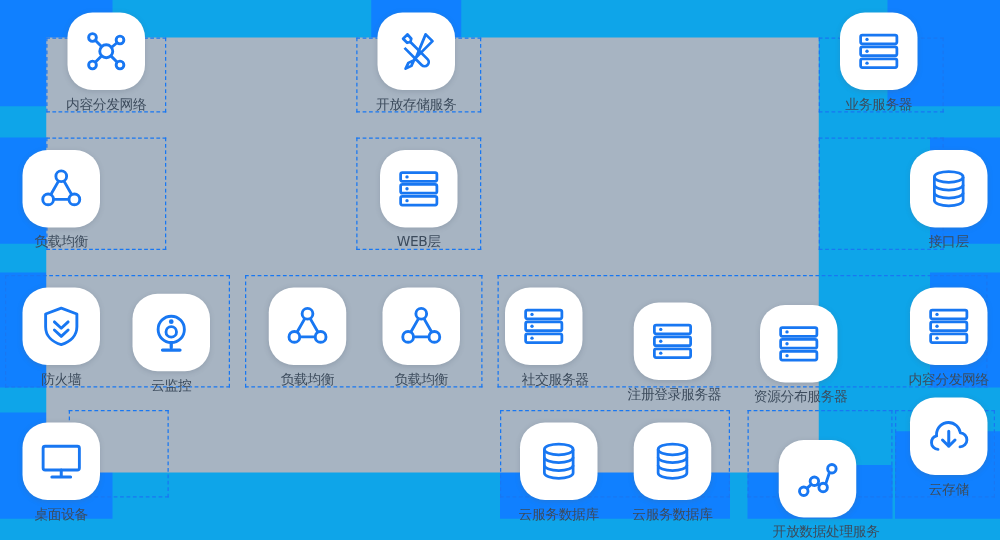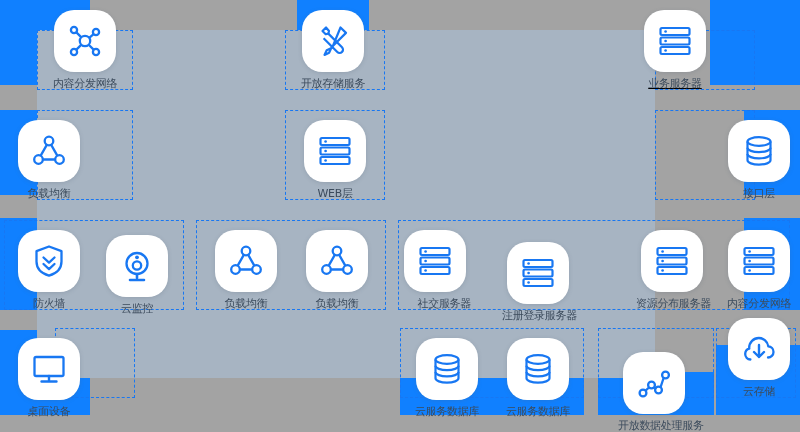--- a/index.html
+++ b/index.html
@@ -5,21 +5,21 @@
   * { box-sizing: border-box; margin: 0; padding: 0; }
   html, body {
     width: 800px; height: 432px;
     background: #ffffff;
     font-family: "DejaVu Sans", "Liberation Sans", sans-serif;
     overflow: hidden;
   }
   #stage {
     position: relative;
     width: 800px; height: 432px;
-    background: #a3a3a3;
+    background: #0ea5e9;
     padding-left: 47px;
   }
   
   .blue-block {
     position: absolute;
     background: #1080ff;
     z-index: 1;
   }
   
   .gray-panel {
@@ -114,21 +114,21 @@
       <div class="node" style="left: 297px; top: 10px;">
         <div class="node-tile">
           <svg width="36" height="36" viewBox="0 0 36 36" fill="none">
       <path d="M11 4.5 7.5 8l3.2 3.2 2.6-.6.7-2.6L11 4.5z" stroke="#1877f2" stroke-width="2.2" stroke-linejoin="round"></path>
       <path d="M13.3 10.6 27 24.3c1.3 1.3 1.3 3.4 0 4.7-1.3 1.3-3.4 1.3-4.7 0L8.6 15.3" stroke="#1877f2" stroke-width="2.2" stroke-linejoin="round"></path>
       <path d="M25.5 4.5 31 9.9 16.6 24.3l-2.5 5.4-4.6 2.2 2.2-4.6 5.4-2.5L25.5 4.5z" stroke="#1877f2" stroke-width="2.2" stroke-linejoin="round"></path>
     </svg>
         </div>
         <div class="node-label">开放存储服务</div>
       </div>
-      <div class="node" style="left: 639px; top: 10px; text-decoration: underline;">
+      <div class="node" style="left: 667px; top: 10px;">
         <div class="node-tile">
           <svg width="34" height="34" viewBox="0 0 34 34" fill="none">
       <rect x="2.5" y="4" width="29" height="7" rx="1.4" stroke="#1877f2" stroke-width="2.2"></rect>
       <rect x="2.5" y="13.5" width="29" height="7" rx="1.4" stroke="#1877f2" stroke-width="2.2"></rect>
       <rect x="2.5" y="23" width="29" height="7" rx="1.4" stroke="#1877f2" stroke-width="2.2"></rect>
       <circle cx="7.6" cy="7.5" r="1.35" fill="#1877f2"></circle>
       <circle cx="7.6" cy="17" r="1.35" fill="#1877f2"></circle>
       <circle cx="7.6" cy="26.5" r="1.35" fill="#1877f2"></circle>
     </svg>
         </div>
@@ -230,21 +230,21 @@
       <rect x="2.5" y="4" width="29" height="7" rx="1.4" stroke="#1877f2" stroke-width="2.2"></rect>
       <rect x="2.5" y="13.5" width="29" height="7" rx="1.4" stroke="#1877f2" stroke-width="2.2"></rect>
       <rect x="2.5" y="23" width="29" height="7" rx="1.4" stroke="#1877f2" stroke-width="2.2"></rect>
       <circle cx="7.6" cy="7.5" r="1.35" fill="#1877f2"></circle>
       <circle cx="7.6" cy="17" r="1.35" fill="#1877f2"></circle>
       <circle cx="7.6" cy="26.5" r="1.35" fill="#1877f2"></circle>
     </svg>
         </div>
         <div class="node-label">注册登录服务器</div>
       </div>
-      <div class="node" style="left: 603px; top: 230px; margin-left: 33px;">
+      <div class="node" style="left: 603px; top: 244px;">
         <div class="node-tile">
           <svg width="34" height="34" viewBox="0 0 34 34" fill="none">
       <rect x="2.5" y="4" width="29" height="7" rx="1.4" stroke="#1877f2" stroke-width="2.2"></rect>
       <rect x="2.5" y="13.5" width="29" height="7" rx="1.4" stroke="#1877f2" stroke-width="2.2"></rect>
       <rect x="2.5" y="23" width="29" height="7" rx="1.4" stroke="#1877f2" stroke-width="2.2"></rect>
       <circle cx="7.6" cy="7.5" r="1.35" fill="#1877f2"></circle>
       <circle cx="7.6" cy="17" r="1.35" fill="#1877f2"></circle>
       <circle cx="7.6" cy="26.5" r="1.35" fill="#1877f2"></circle>
     </svg>
         </div>

